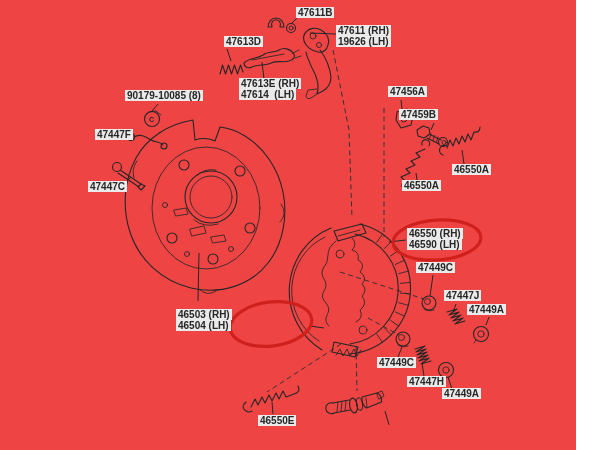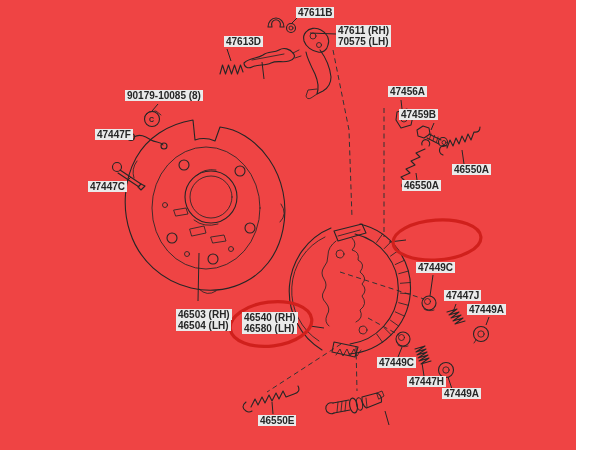--- a/index.html
+++ b/index.html
@@ -210,63 +210,67 @@
 
   <ellipse class="red" cx="437" cy="240" rx="44" ry="20" transform="rotate(-4 437 240)" stroke="#d0201c"></ellipse>
   <ellipse class="red" cx="271" cy="324" rx="41" ry="22" transform="rotate(-7 271 324)" stroke="#d0201c"></ellipse>
 </svg>
 
   <div class="lbl" style="left:296px;top:7px">
       <span class="ln">47611B</span>
     </div>
   <div class="lbl" style="left:336px;top:25px">
       <span class="ln">47611 (RH)</span>
-      <span class="ln">70575 (LH)</span>
+      <span class="ln">19626 (LH)</span>
     </div>
   <div class="lbl" style="left:224px;top:36px">
       <span class="ln">47613D</span>
     </div>
+  <div class="lbl" style="left:239px;top:78px">
+      <span class="ln">47613E (RH)</span>
+      <span class="ln">47614  (LH)</span>
+    </div>
   <div class="lbl" style="left:125px;top:90px">
       <span class="ln">90179-10085 (8)</span>
     </div>
   <div class="lbl" style="left:95px;top:129px">
       <span class="ln">47447F</span>
     </div>
   <div class="lbl" style="left:88px;top:181px">
       <span class="ln">47447C</span>
     </div>
   <div class="lbl" style="left:388px;top:86px">
       <span class="ln">47456A</span>
     </div>
   <div class="lbl" style="left:399px;top:109px">
       <span class="ln">47459B</span>
     </div>
   <div class="lbl" style="left:452px;top:164px">
       <span class="ln">46550A</span>
     </div>
   <div class="lbl" style="left:402px;top:180px">
       <span class="ln">46550A</span>
+    </div>
+  <div class="lbl" style="left:407px;top:228px">
+      <span class="ln">46550 (RH)</span>
+      <span class="ln">46590 (LH)</span>
     </div>
   <div class="lbl" style="left:416px;top:262px">
       <span class="ln">47449C</span>
     </div>
   <div class="lbl" style="left:444px;top:290px">
       <span class="ln">47447J</span>
     </div>
   <div class="lbl" style="left:467px;top:304px">
       <span class="ln">47449A</span>
     </div>
   <div class="lbl" style="left:176px;top:309px">
       <span class="ln">46503 (RH)</span>
       <span class="ln">46504 (LH)</span>
     </div>
-  <div class="lbl" style="left:242px;top:312px">
-      <span class="ln">46540 (RH)</span>
-      <span class="ln">46580 (LH)</span>
-    </div>
   <div class="lbl" style="left:377px;top:357px">
       <span class="ln">47449C</span>
     </div>
   <div class="lbl" style="left:407px;top:376px">
       <span class="ln">47447H</span>
     </div>
   <div class="lbl" style="left:442px;top:388px">
       <span class="ln">47449A</span>
     </div>
   <div class="lbl" style="left:258px;top:415px">

